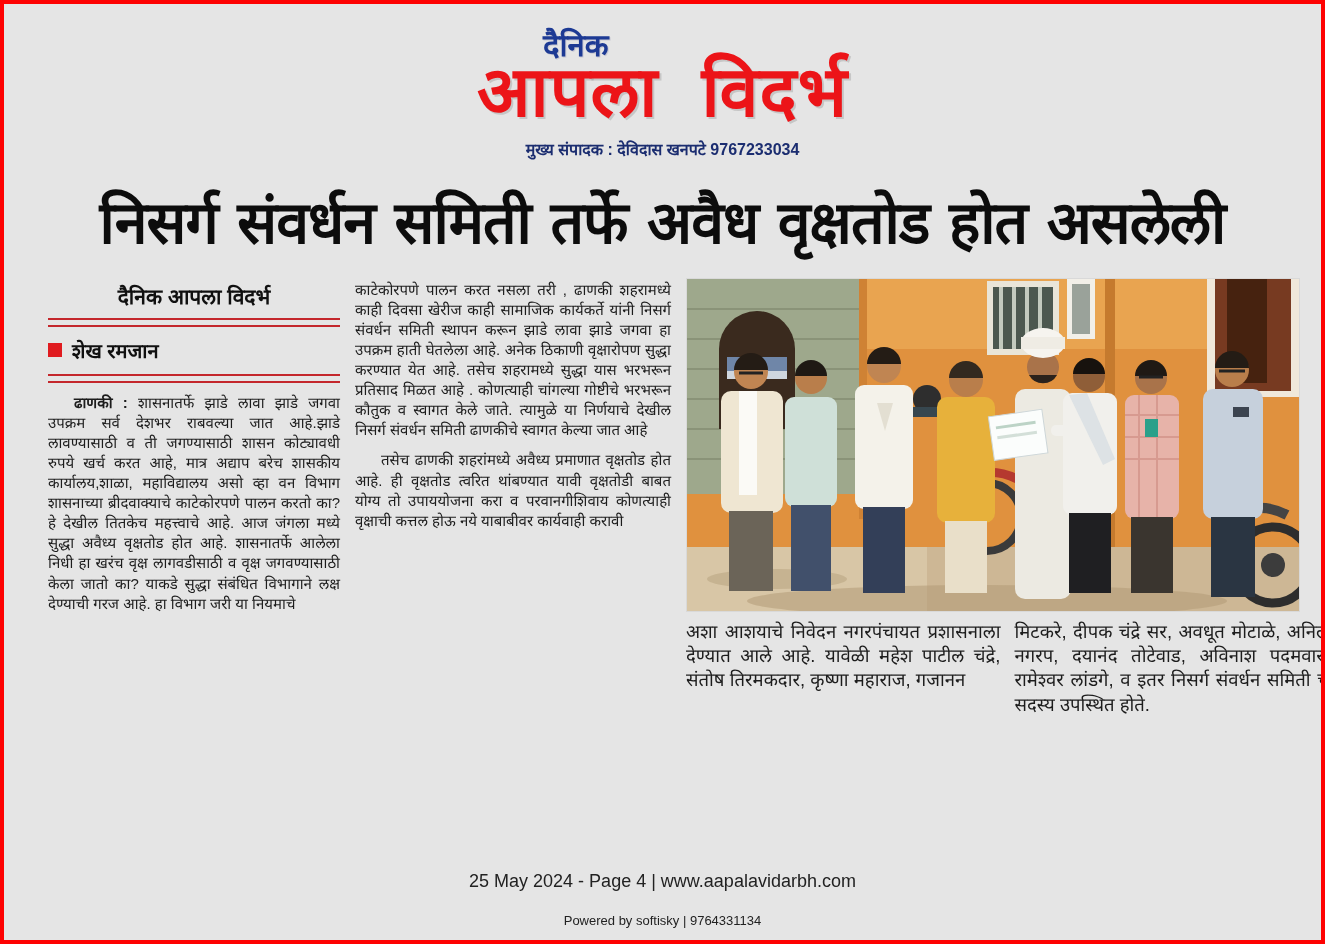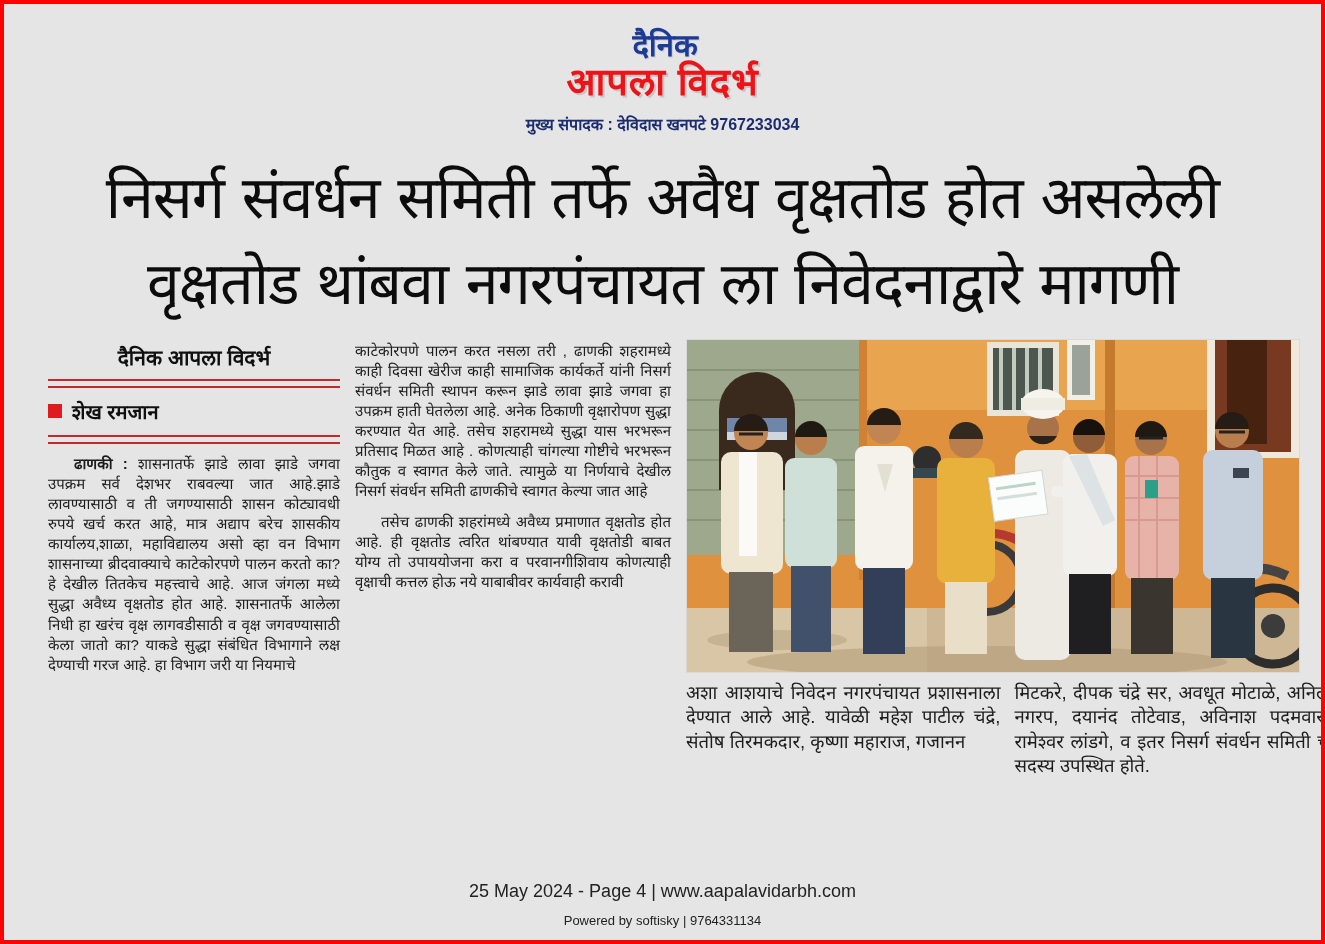--- a/index.html
+++ b/index.html
@@ -19,33 +19,34 @@
   }
   
   .masthead{ text-align:center; padding-top:26px; }
   .logo{ display:inline-block; text-align:left; }
   .logo-top{
     font-size:31px; font-weight:bold; color:#1d3a94;
     margin-left:66px; line-height:1.05;
     text-shadow:1px 1px 0 rgba(120,120,160,.25);
   }
   .logo-main{
-    font-size:38px; font-weight:bold; color:#ec1418;
+    font-size:70px; font-weight:bold; color:#ec1418;
     line-height:1.0; letter-spacing:1px;
     text-shadow:2px 2px 0 rgba(140,140,140,.35);
+    font-family:Liberation Mono, monospace;
   }
   .tagline{
-    margin-top:12px; text-align:center;
+    margin-top:5px; text-align:center;
     font-size:16px; font-weight:bold; color:#1b2d70;
   }
   
   .headline{
     margin:20px 10px 6px 10px;
     text-align:center;
-    font-size:59px; font-weight:400; color:#0c0c0c;
+    font-size:59px; font-weight:700; color:#0c0c0c;
     line-height:1.46; letter-spacing:-1px;
     font-family:"DejaVu Sans","Liberation Sans",sans-serif;
   }
   .headline span{ white-space:nowrap; display:block; }
   
   .content{
     display:grid;
     grid-template-columns:292px 316px 614px;
     column-gap:15px;
     padding:6px 36px 0 44px;
@@ -87,39 +88,38 @@
   }
   .caption p{
     margin:0; font-size:18.5px; line-height:1.32; color:#1c1c1c;
     text-align:justify;
   }
   
   .footer{
     position:absolute; left:0; right:0; bottom:12px;
     text-align:center; color:#222;
   }
-  .footer .f1{ font-size:18px; margin-bottom:11px; }
+  .footer .f1{ font-size:18px; margin-bottom:21px; }
   .footer .f2{ font-size:13px; }
 </style>
 </head>
 <body>
 
 <div class="page">
 
   <header class="masthead">
     <div class="logo">
       <div class="logo-top">दैनिक</div>
       <div class="logo-main">आपला विदर्भ</div>
     </div>
     <div class="tagline">मुख्य संपादक : देविदास खनपटे 9767233034</div>
   </header>
 
   <h1 class="headline">
     <span>निसर्ग संवर्धन समिती तर्फे अवैध वृक्षतोड होत असलेली</span>
-    <span>वृक्षतोड थांबवा नगरपंचायत ला निवेदनाद्वारे मागणी</span>
   </h1>
 
   <main class="content">
 
     <section class="col col1">
       <div class="byline-paper">दैनिक आपला विदर्भ</div>
       <div class="rule-double"></div>
       <div class="reporter">
         <span class="sq"></span>
         <span>शेख रमजान</span>

